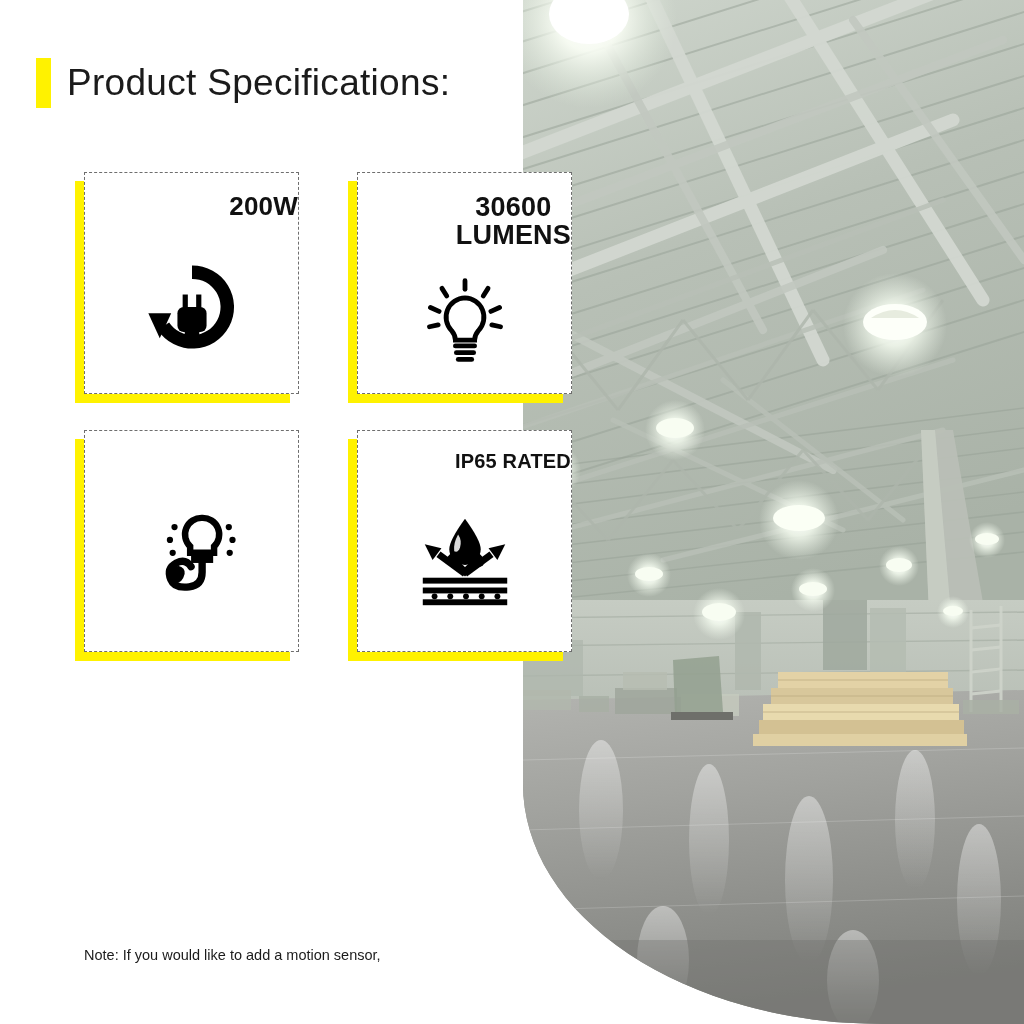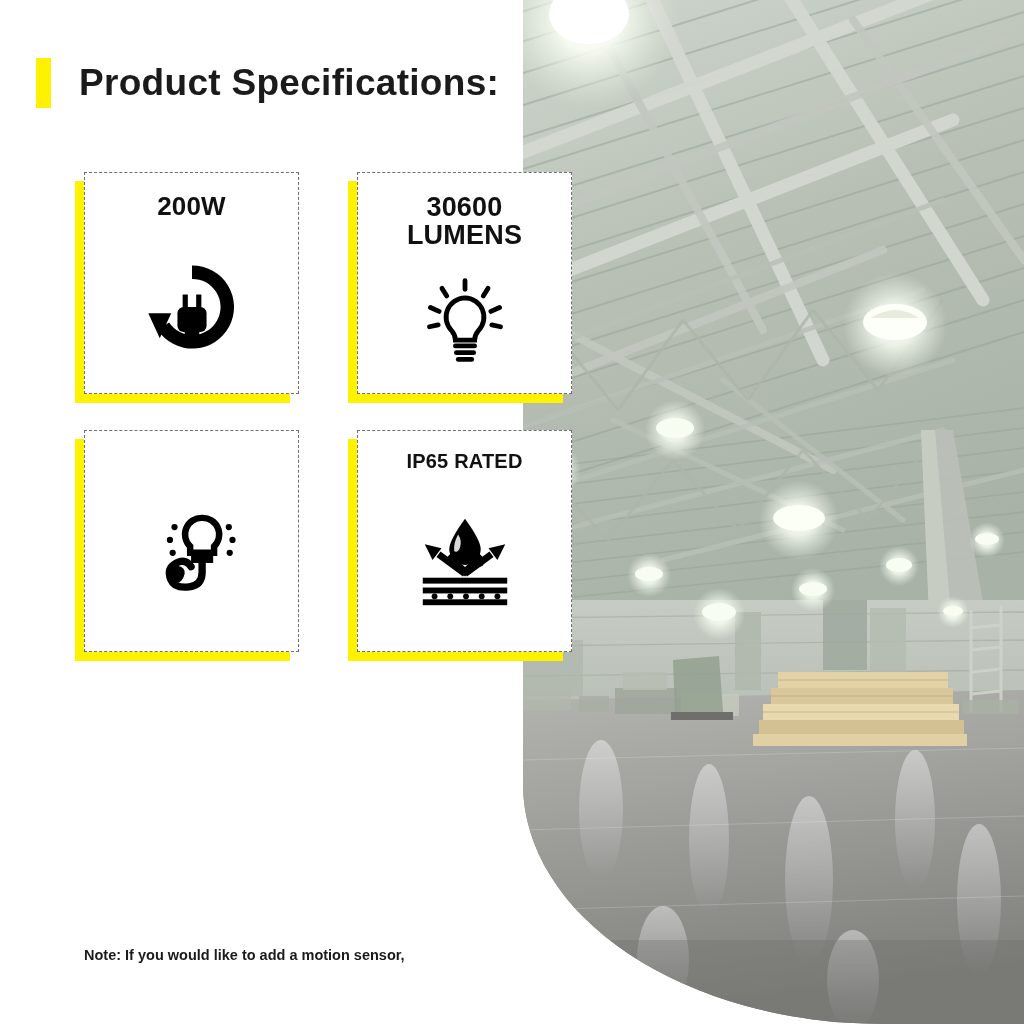--- a/index.html
+++ b/index.html
@@ -22,22 +22,22 @@
   }
   #photo-svg{ display:block; width:501px; height:1024px; }
 
   
   #page-title-wrap{
     position:absolute; left:36px; top:58px;
     display:flex; align-items:center; gap:16px;
   }
   #title-bar{ width:15px; height:50px; background:#fff200; }
   #page-title{
-    font-size:37px; font-weight:700; color:#1b1b1b;
-    letter-spacing:.3px; white-space:nowrap;margin-left:12px;
+    font-size:37px; font-weight:400; color:#1b1b1b;
+    letter-spacing:.3px; white-space:nowrap;
   }
 
   
   #spec-grid{
     position:absolute; left:84px; top:172px;
     width:500px;
   }
   .spec-row{ display:flex; gap:58px; margin-bottom:36px; }
 
   .spec-card{
@@ -51,21 +51,21 @@
     width:215px; height:222px;
     background:#fff200;
     z-index:0;
   }
   .spec-card .face{
     position:absolute; inset:0;
     background:#ffffff;
     border:1.6px dashed #6e6e6e;
     z-index:1;
     display:flex; flex-direction:column;
-    align-items:center;
+    align-items:flex-end;
     padding-top:20px;
   }
   .card-title{
     text-align:center;
     font-weight:700;
     color:#111;
     line-height:1.05;
     letter-spacing:.2px;
   }
   .t-200w   { font-size:26px; }
@@ -81,21 +81,21 @@
     flex:1;
     display:flex; align-items:center; justify-content:center;
     width:100%;
   }
 
   
   #note{
     position:absolute; left:84px; top:944px;
     font-size:14.5px; color:#1b1b1b; line-height:1.55;
   }
-  #note div{ white-space:nowrap;font-weight:bold; }
+  #note div{ white-space:nowrap; }
 </style>
 </head>
 <body>
 
 <div id="photo-panel">
   <svg id="photo-svg" viewBox="0 0 501 1024" preserveAspectRatio="none">
     <defs>
       <linearGradient id="ceilGrad" x1="0" y1="0" x2="0.3" y2="1">
         <stop offset="0%" stop-color="#cfd6cd"></stop>
         <stop offset="45%" stop-color="#b8c0b6"></stop>

